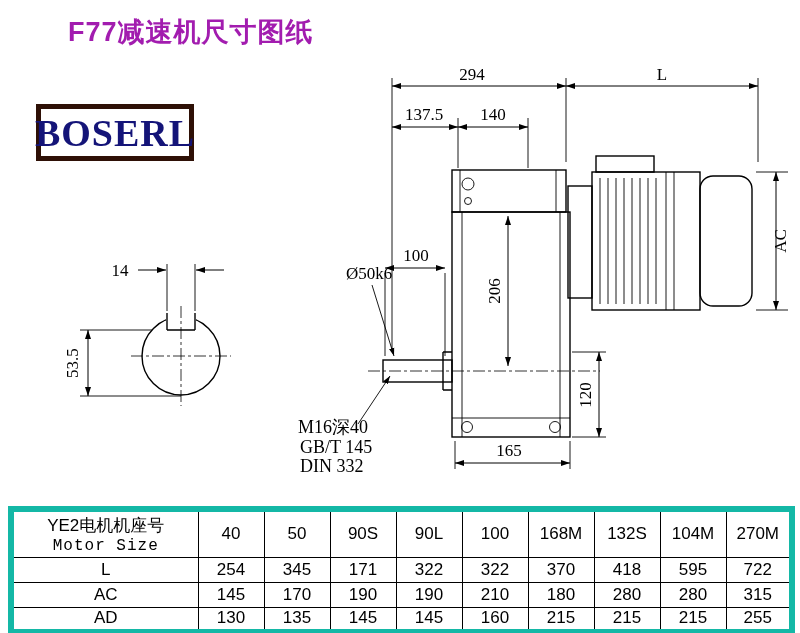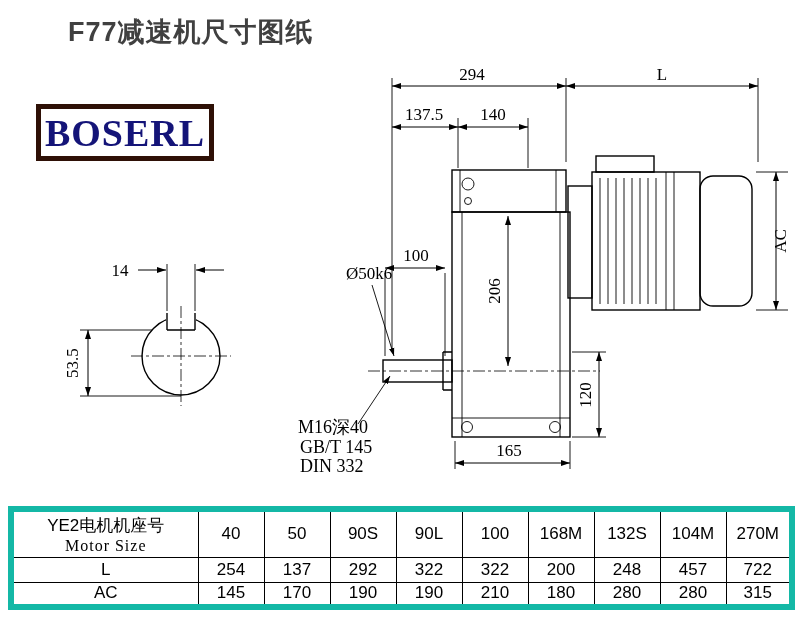--- a/index.html
+++ b/index.html
@@ -1,34 +1,34 @@
 <!DOCTYPE html>
 <html><head>
 <meta charset="utf-8">
 <style>
   * { margin:0; padding:0; box-sizing:border-box; }
   html,body { width:800px; height:633px; background:#ffffff; font-family:"Liberation Sans",sans-serif; }
   .page { position:relative; width:800px; height:633px; background:#ffffff; overflow:hidden; }
-  .title { position:absolute; left:68px; top:14px; font-size:27px; font-weight:bold; color:#404040; letter-spacing:1px; }
-  .logo { position:absolute; left:36px; top:104px; width:178px; height:57px; border:5px solid #2e1006; display:flex; align-items:center; justify-content:center; background:#fff;text-align:right; }
+  .title { position:absolute; left:68px; top:14px; font-size:27px; font-weight:bold; color:#a21caf; letter-spacing:1px; }
+  .logo { position:absolute; left:36px; top:104px; width:158px; height:57px; border:5px solid #2e1006; display:flex; align-items:center; justify-content:center; background:#fff;text-align:right; }
   .logo-text { font-family:"Liberation Serif",serif; font-weight:bold; font-size:38px; color:#141478; letter-spacing:1px; }
   svg.drawing { position:absolute; left:0; top:0; }
   .ln  { stroke:#000; stroke-width:1.4; fill:none; }
   .thin{ stroke:#000; stroke-width:0.9; fill:none; }
   .dim { stroke:#000; stroke-width:1;   fill:none; }
   .cl  { stroke:#000; stroke-width:0.8; fill:none; stroke-dasharray:12 3 3 3; }
   svg text { font-family:"Liberation Serif",serif; font-size:17px; fill:#000; }
   .mid { text-anchor:middle; }
   .nt  { font-size:18px; }
   table.spec { position:absolute; left:8px; top:506px; width:783px; border-collapse:collapse; table-layout:fixed; background:#fff; border:6px solid #14b8a6; }
   table.spec td { border:1px solid #000; text-align:center; font-size:17px; color:#000; padding:0; }
   tr.hdr td  { height:48px; }
   tr.data td { height:25px; }
   td.namecell { text-align:left; padding-left:6px; }
-  .mono { font-family:Liberation Serif, serif; font-size:16px; letter-spacing:1px; }
+  .mono { font-family:Liberation Mono, monospace; font-size:16px; letter-spacing:1px; }
 </style>
 </head>
 <body>
 
 <div class="page">
 
   <div class="title">F77减速机尺寸图纸</div>
 
   <div class="logo">
     <span class="logo-text">BOSERL</span>
@@ -149,37 +149,49 @@
         <td>90L</td>
         <td>100</td>
         <td>168M</td>
         <td>132S</td>
         <td>104M</td>
         <td>270M</td>
       </tr>
       <tr class="data">
         <td>L</td>
         <td>254</td>
-        <td>137</td>
-        <td>292</td>
+        <td>345</td>
+        <td>171</td>
         <td>322</td>
         <td>322</td>
-        <td>200</td>
-        <td>248</td>
-        <td>457</td>
+        <td>370</td>
+        <td>418</td>
+        <td>595</td>
         <td>722</td>
       </tr>
       <tr class="data">
         <td>AC</td>
         <td>145</td>
         <td>170</td>
         <td>190</td>
         <td>190</td>
         <td>210</td>
         <td>180</td>
         <td>280</td>
         <td>280</td>
         <td>315</td>
       </tr>
+      <tr class="data">
+        <td>AD</td>
+        <td>130</td>
+        <td>135</td>
+        <td>145</td>
+        <td>145</td>
+        <td>160</td>
+        <td>215</td>
+        <td>215</td>
+        <td>215</td>
+        <td>255</td>
+      </tr>
     </tbody>
   </table>
 
 </div>
 
 </body></html>

